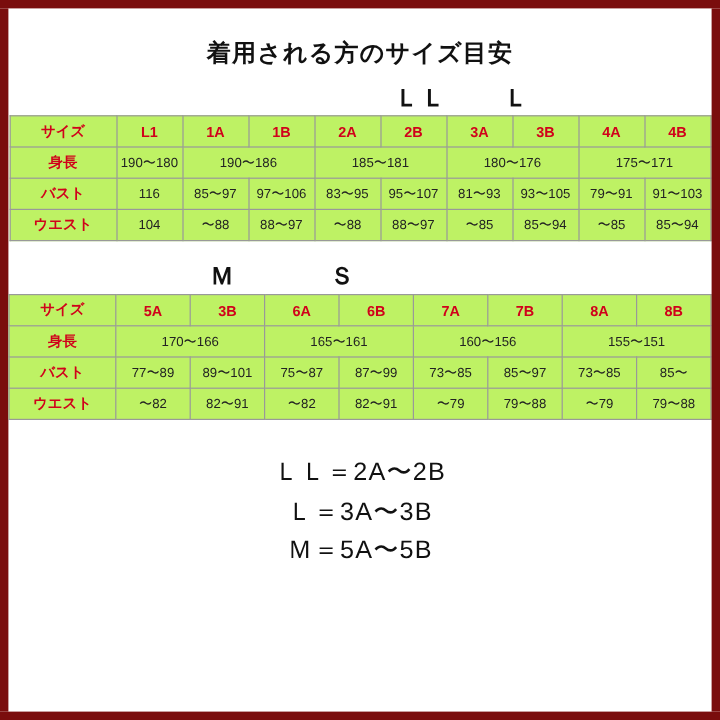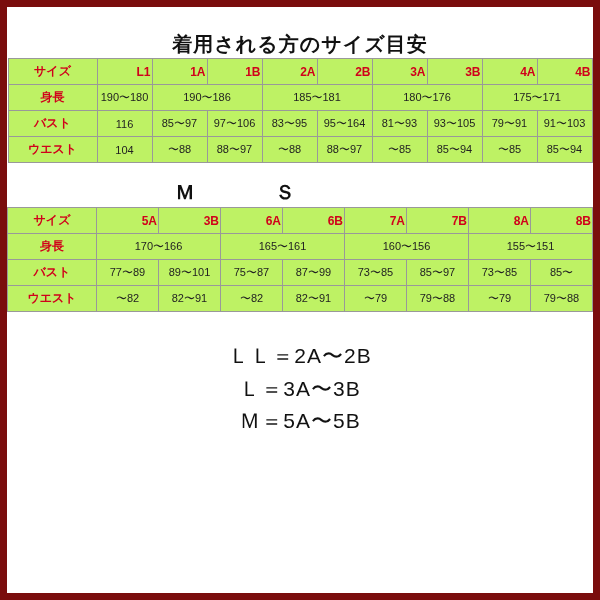--- a/index.html
+++ b/index.html
@@ -87,21 +87,20 @@
   table.size-table th.rowhead {
     color: #d0021b;
     font-weight: bold;
     font-size: 12px;
     width: 86px;
   }
   table.size-table th.colhead {
     color: #d0021b;
     font-weight: bold;
     font-size: 12px;
-    text-align: right;
   }
   .tbl-wrap { margin-top: 0; }
 
   .formula-list {
     margin-top: 28px;
     text-align: center;
   }
   .formula {
     font-size: 21px;
     font-weight: normal;
@@ -111,20 +110,24 @@
   }
 </style>
 </head>
 <body>
 
 <div class="page">
   <div class="inner">
 
     <div class="title">着用される方のサイズ目安</div>
 
+    <div class="group-labels" id="t1-groups">
+        <div class="group-label" style="left: 322px;">ＬＬ</div>
+        <div class="group-label" style="left: 413px;">Ｌ</div>
+      </div>
 
     <div class="tbl-wrap">
       <table class="size-table" id="table1">
           <colgroup>
             <col style="width: 86px;">
             <col style="width: 55px;">
             <col style="width: 55px;">
             <col style="width: 55px;">
             <col style="width: 55px;">
             <col style="width: 55px;">
@@ -155,21 +158,21 @@
               <td colspan="2">185〜181</td>
               <td colspan="2">180〜176</td>
               <td colspan="2">175〜171</td>
             </tr>
             <tr>
               <td class="rowhead">バスト</td>
               <td>116</td>
               <td>85〜97</td>
               <td>97〜106</td>
               <td>83〜95</td>
-              <td>95〜164</td>
+              <td>95〜107</td>
               <td>81〜93</td>
               <td>93〜105</td>
               <td>79〜91</td>
               <td>91〜103</td>
             </tr>
             <tr>
               <td class="rowhead">ウエスト</td>
               <td>104</td>
               <td>〜88</td>
               <td>88〜97</td>

